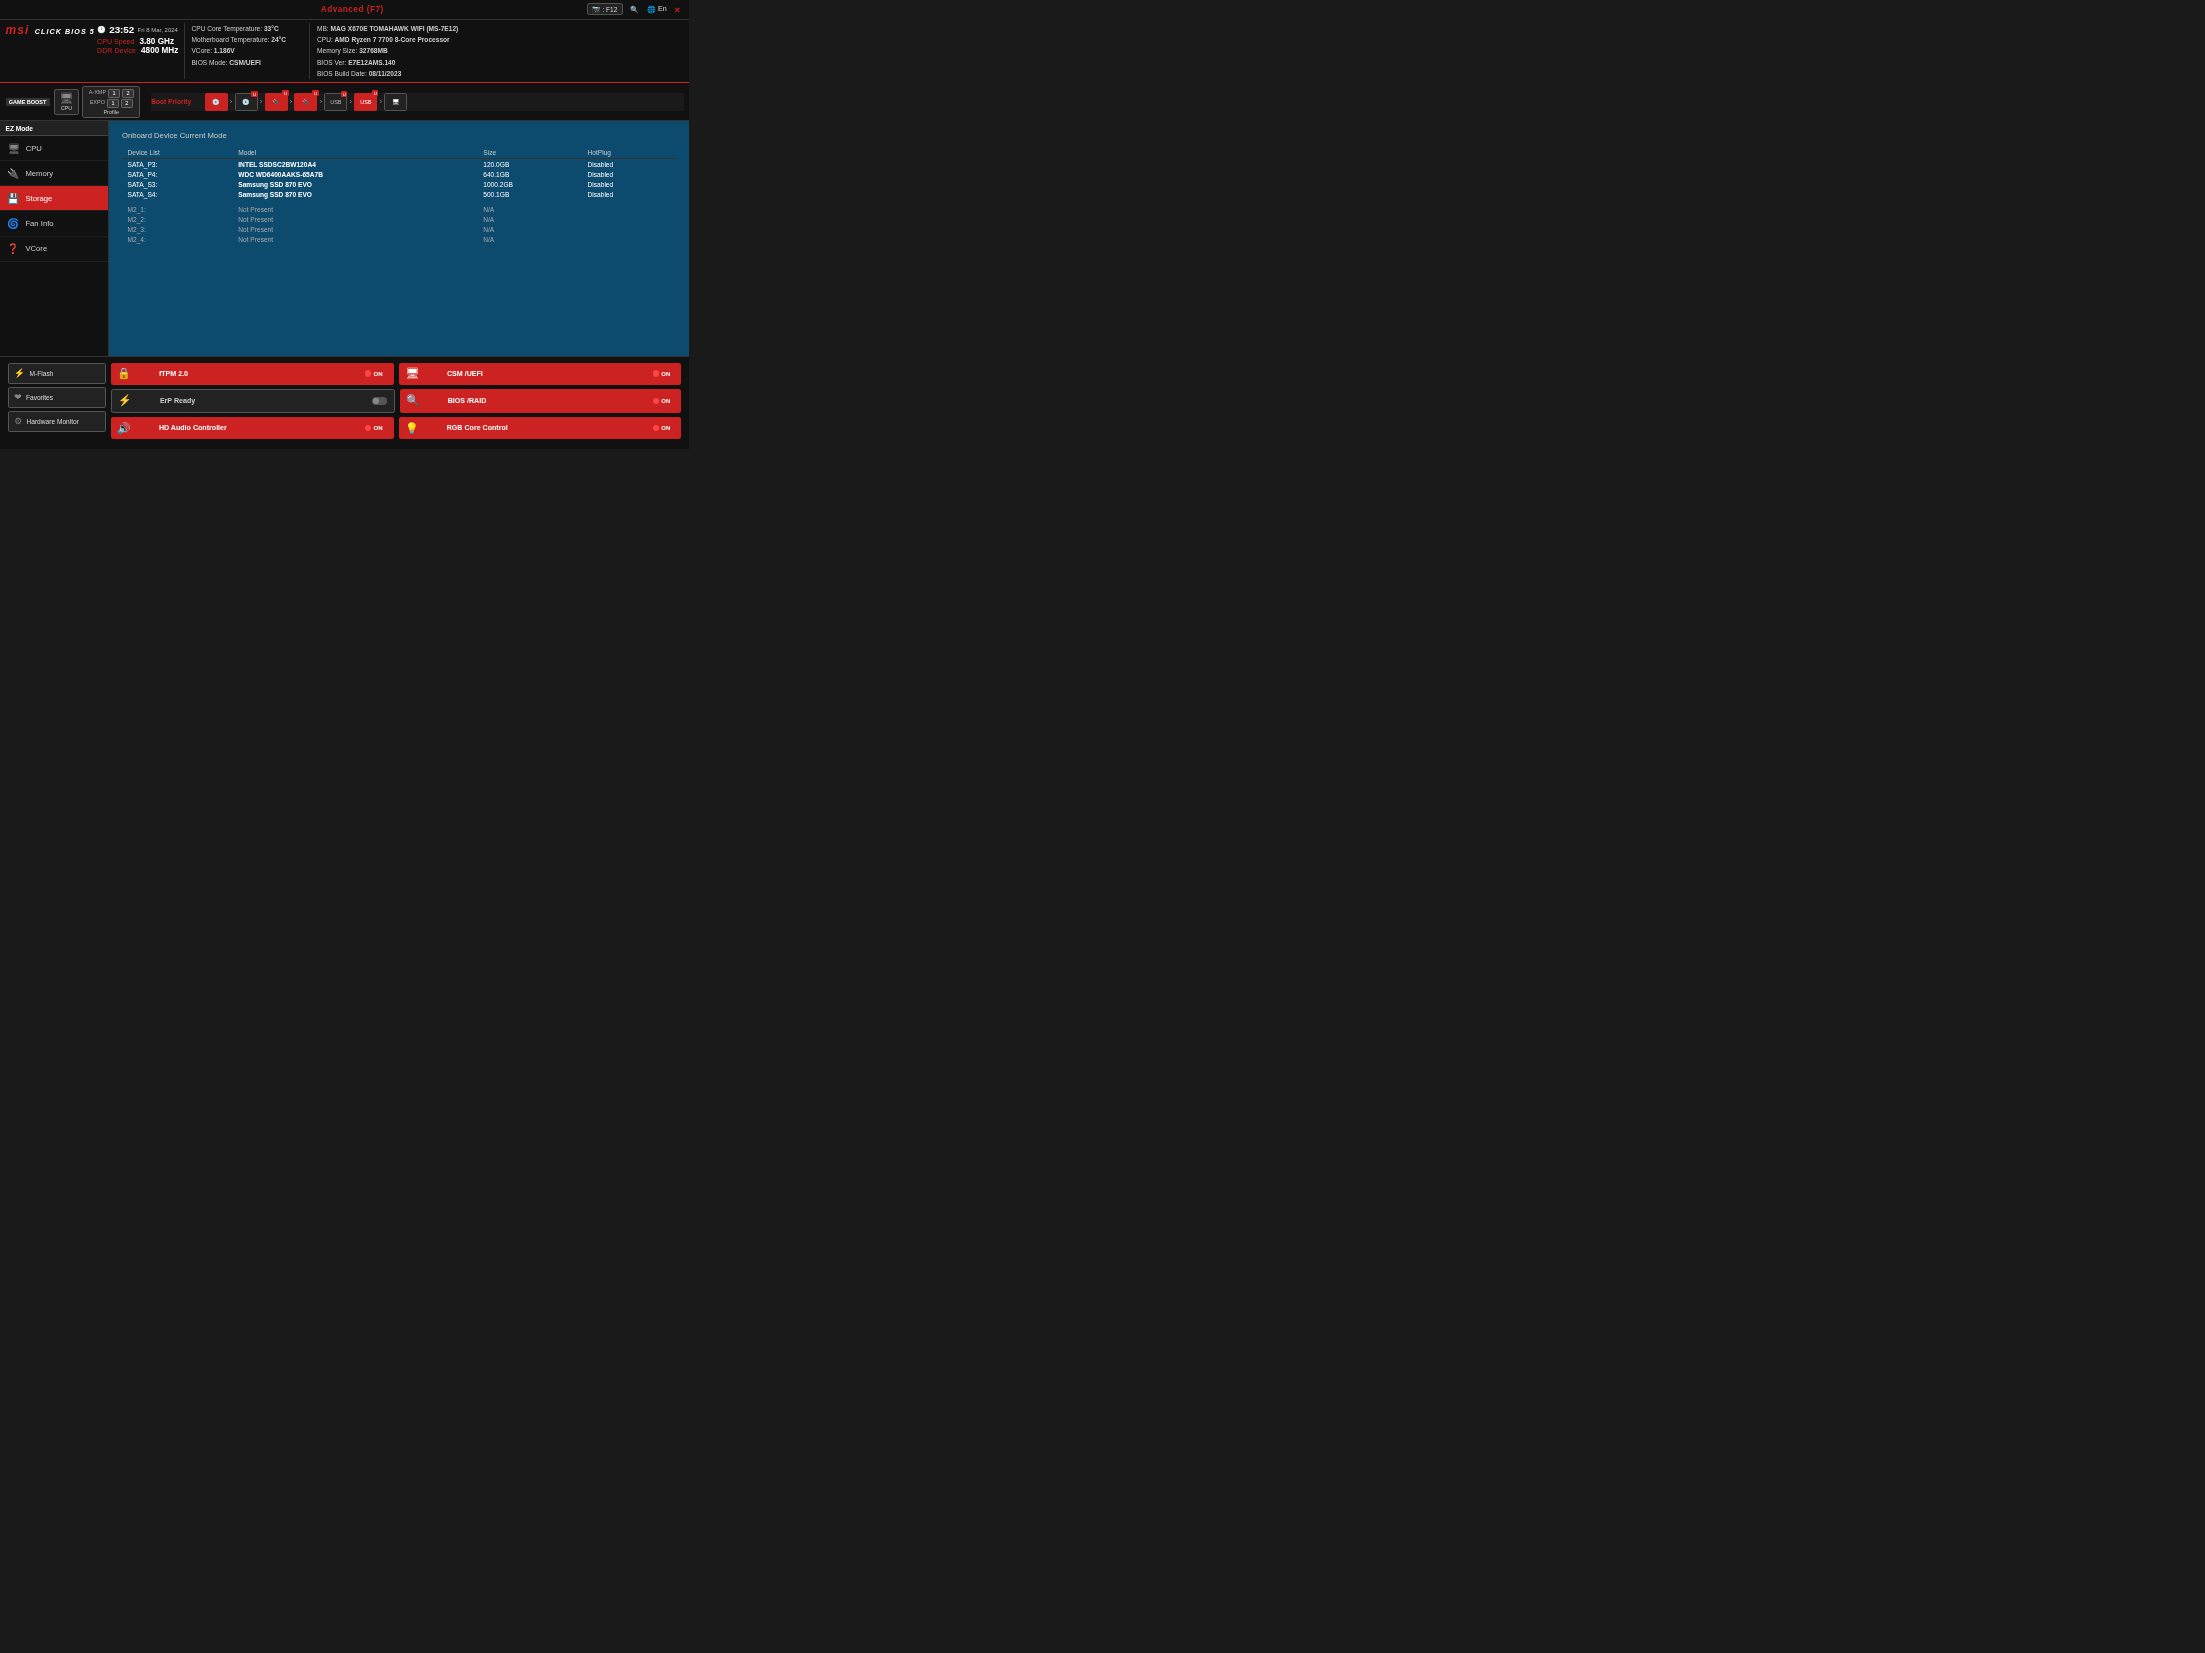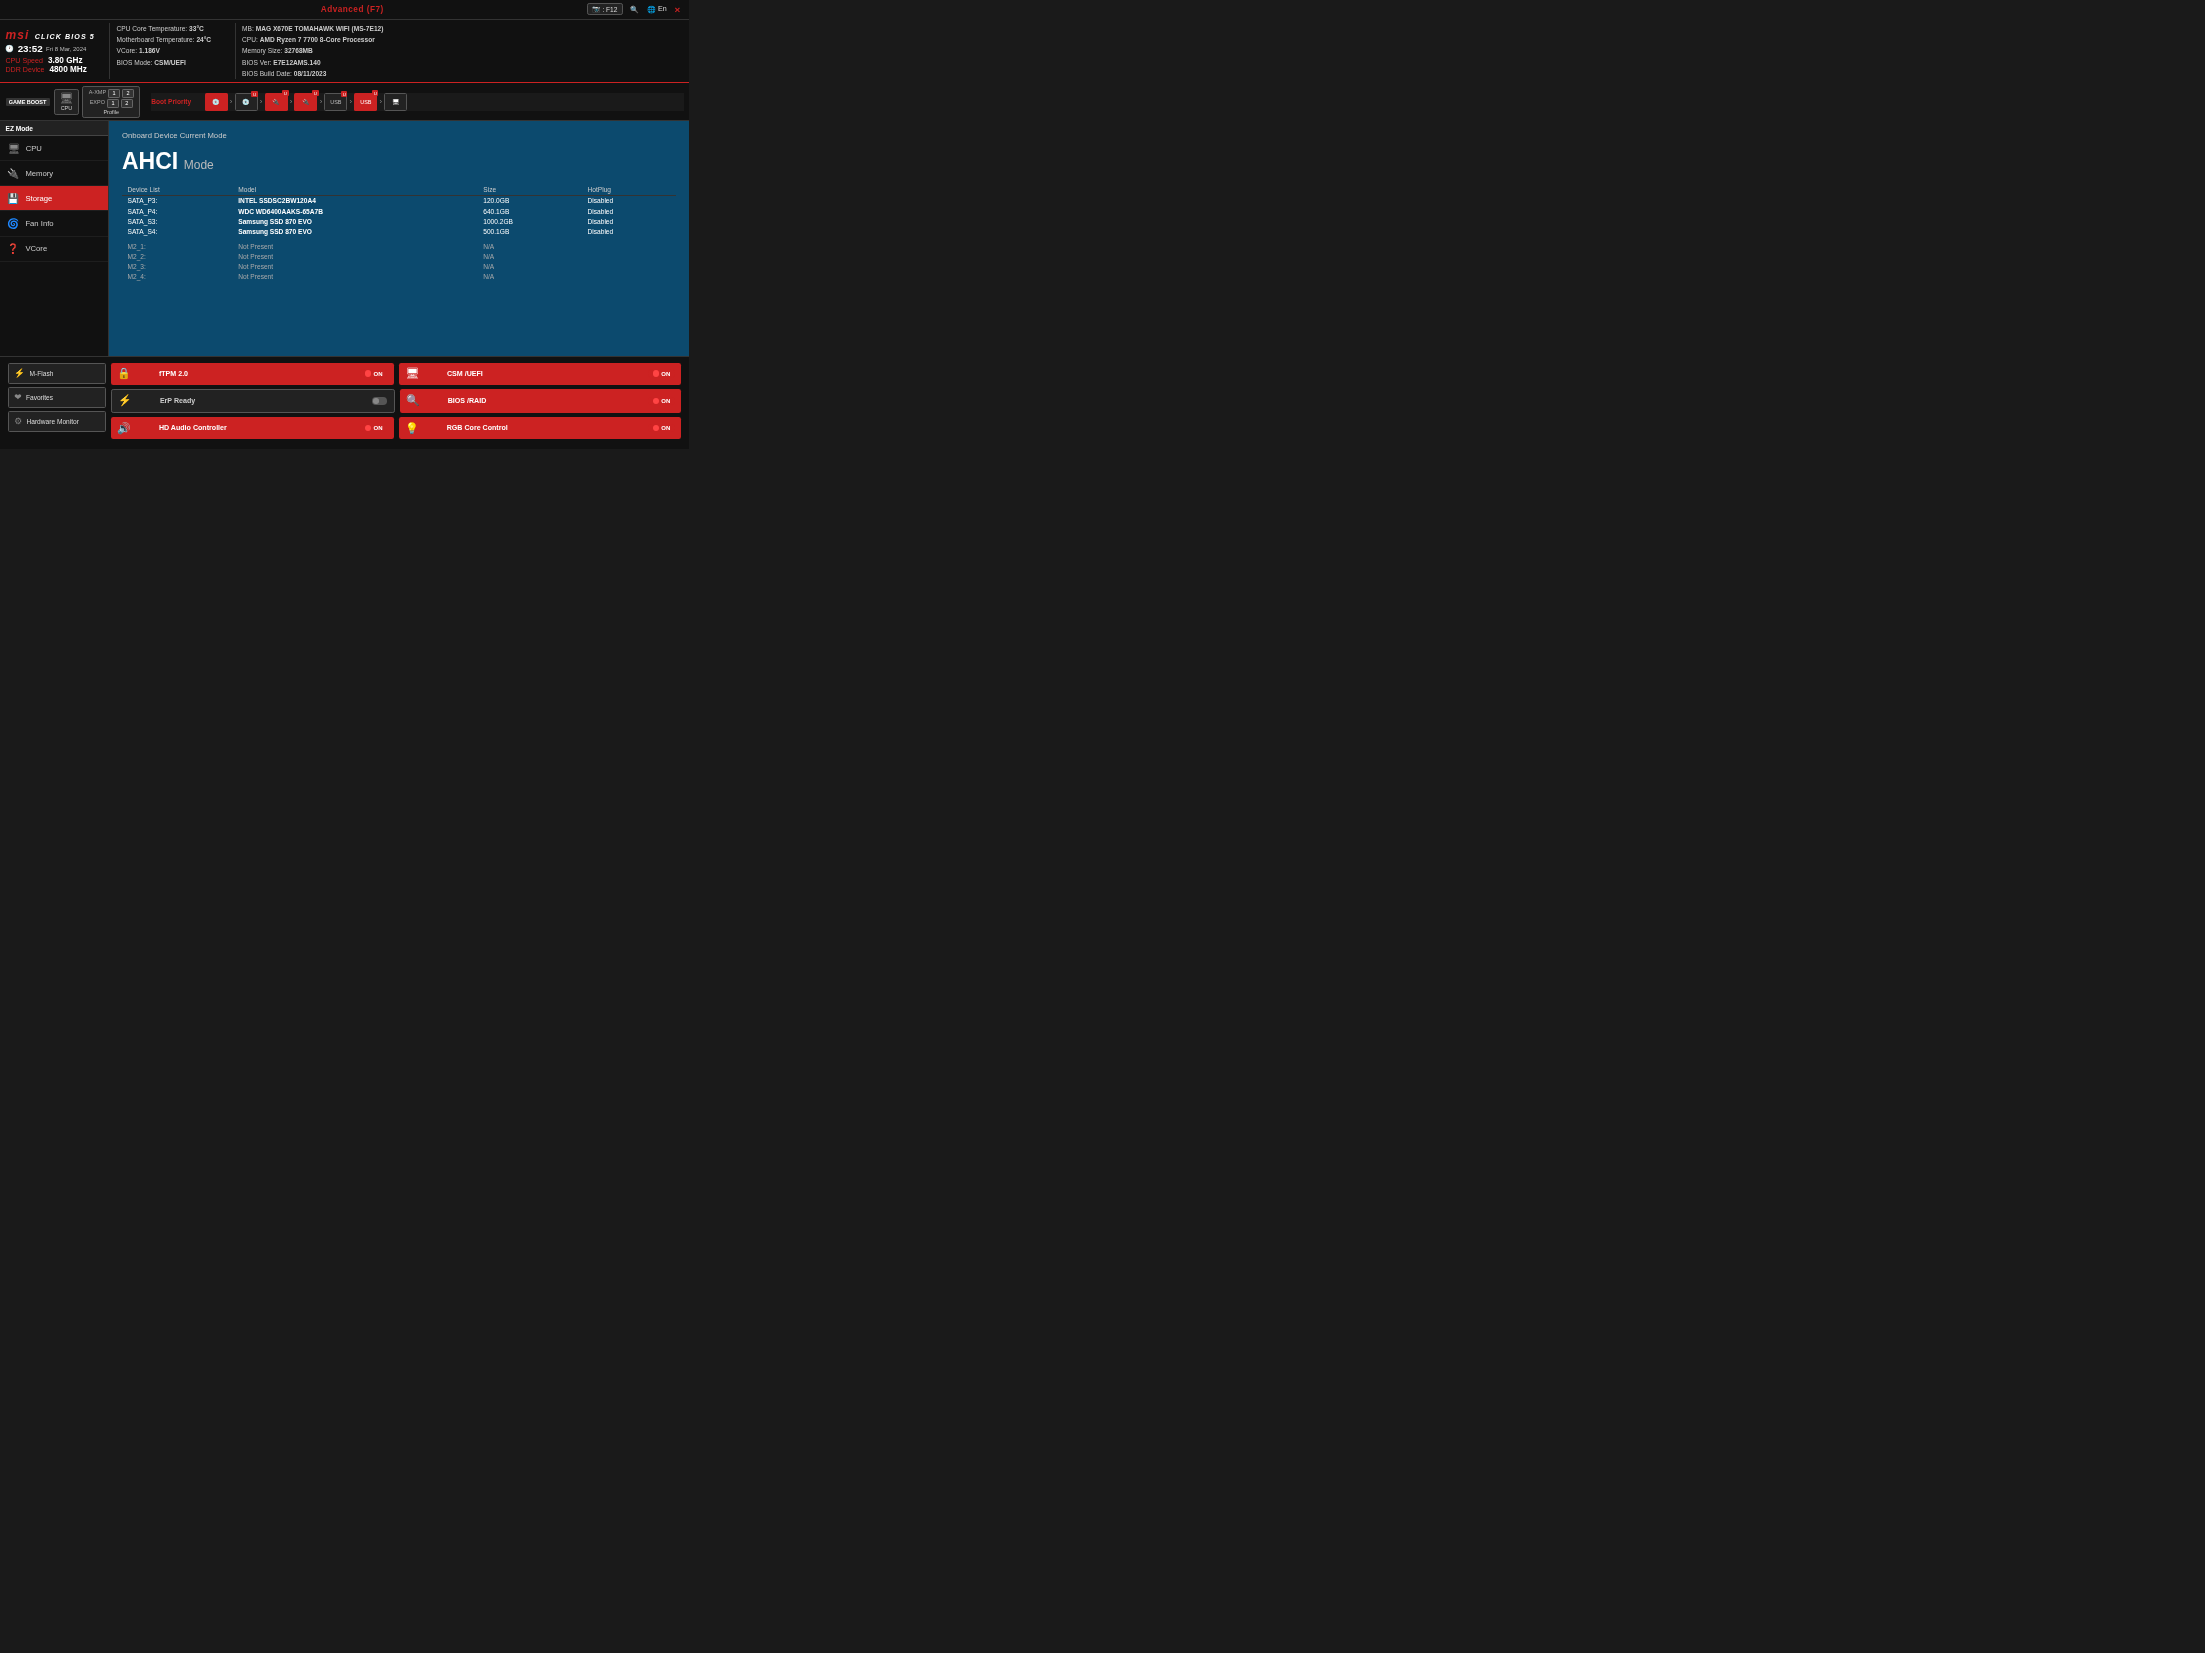--- a/index.html
+++ b/index.html
@@ -55,21 +55,21 @@
     .header-bar {
       background: #111;
       display: flex;
       align-items: stretch;
       padding: 3.3px 5.5px;
       gap: 5.5px;
       border-bottom: 1.1px solid #cc2222;
     }
     .header-logo {
       display: flex;
-      flex-direction: column;
+      flex-direction: row;
       justify-content: center;
       min-width: 98px;
     }
     .msi-logo {
       color: #fff;
       font-size: 7.1px;
       font-weight: bold;
       letter-spacing: 1.1px;
     }
     .msi-logo span { color: #cc2222; font-style: italic; font-size: 12px; margin-right: 2.2px; }
@@ -483,24 +483,20 @@
       <span>Fan Info</span>
     </div>
     <div class="sidebar-item">
       <span class="sidebar-icon">❓</span>
       <span>VCore</span>
     </div>
   </div>
 
   <div class="content-area">
     <div class="content-title">Onboard Device Current Mode</div>
-    <div class="ahci-mode-label">
-      <span>AHCI</span>
-      <span class="ahci-mode-sub">Mode</span>
-    </div>
 
     <table class="device-table">
       <thead>
         <tr>
           <th>Device List</th>
           <th>Model</th>
           <th>Size</th>
           <th>HotPlug</th>
         </tr>
       </thead>

